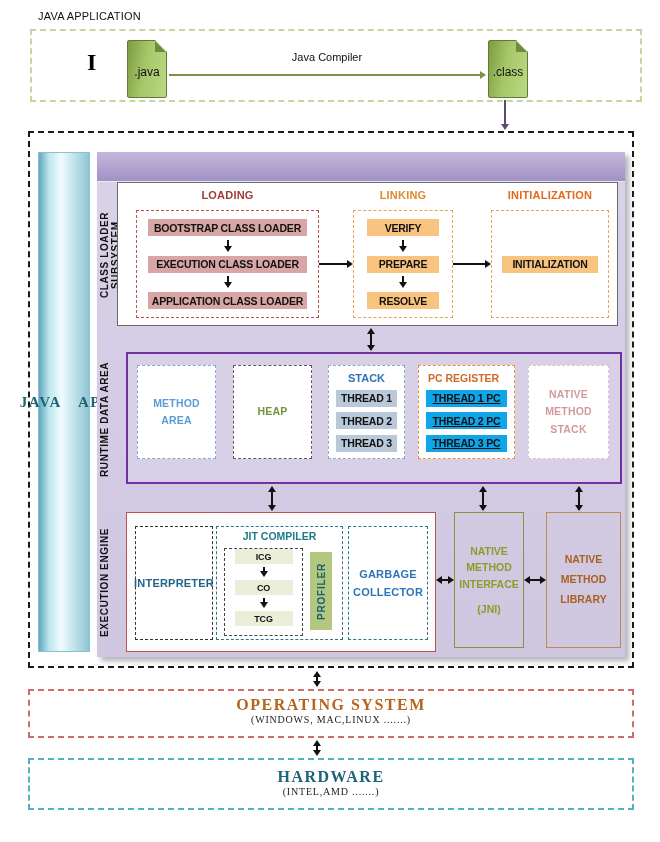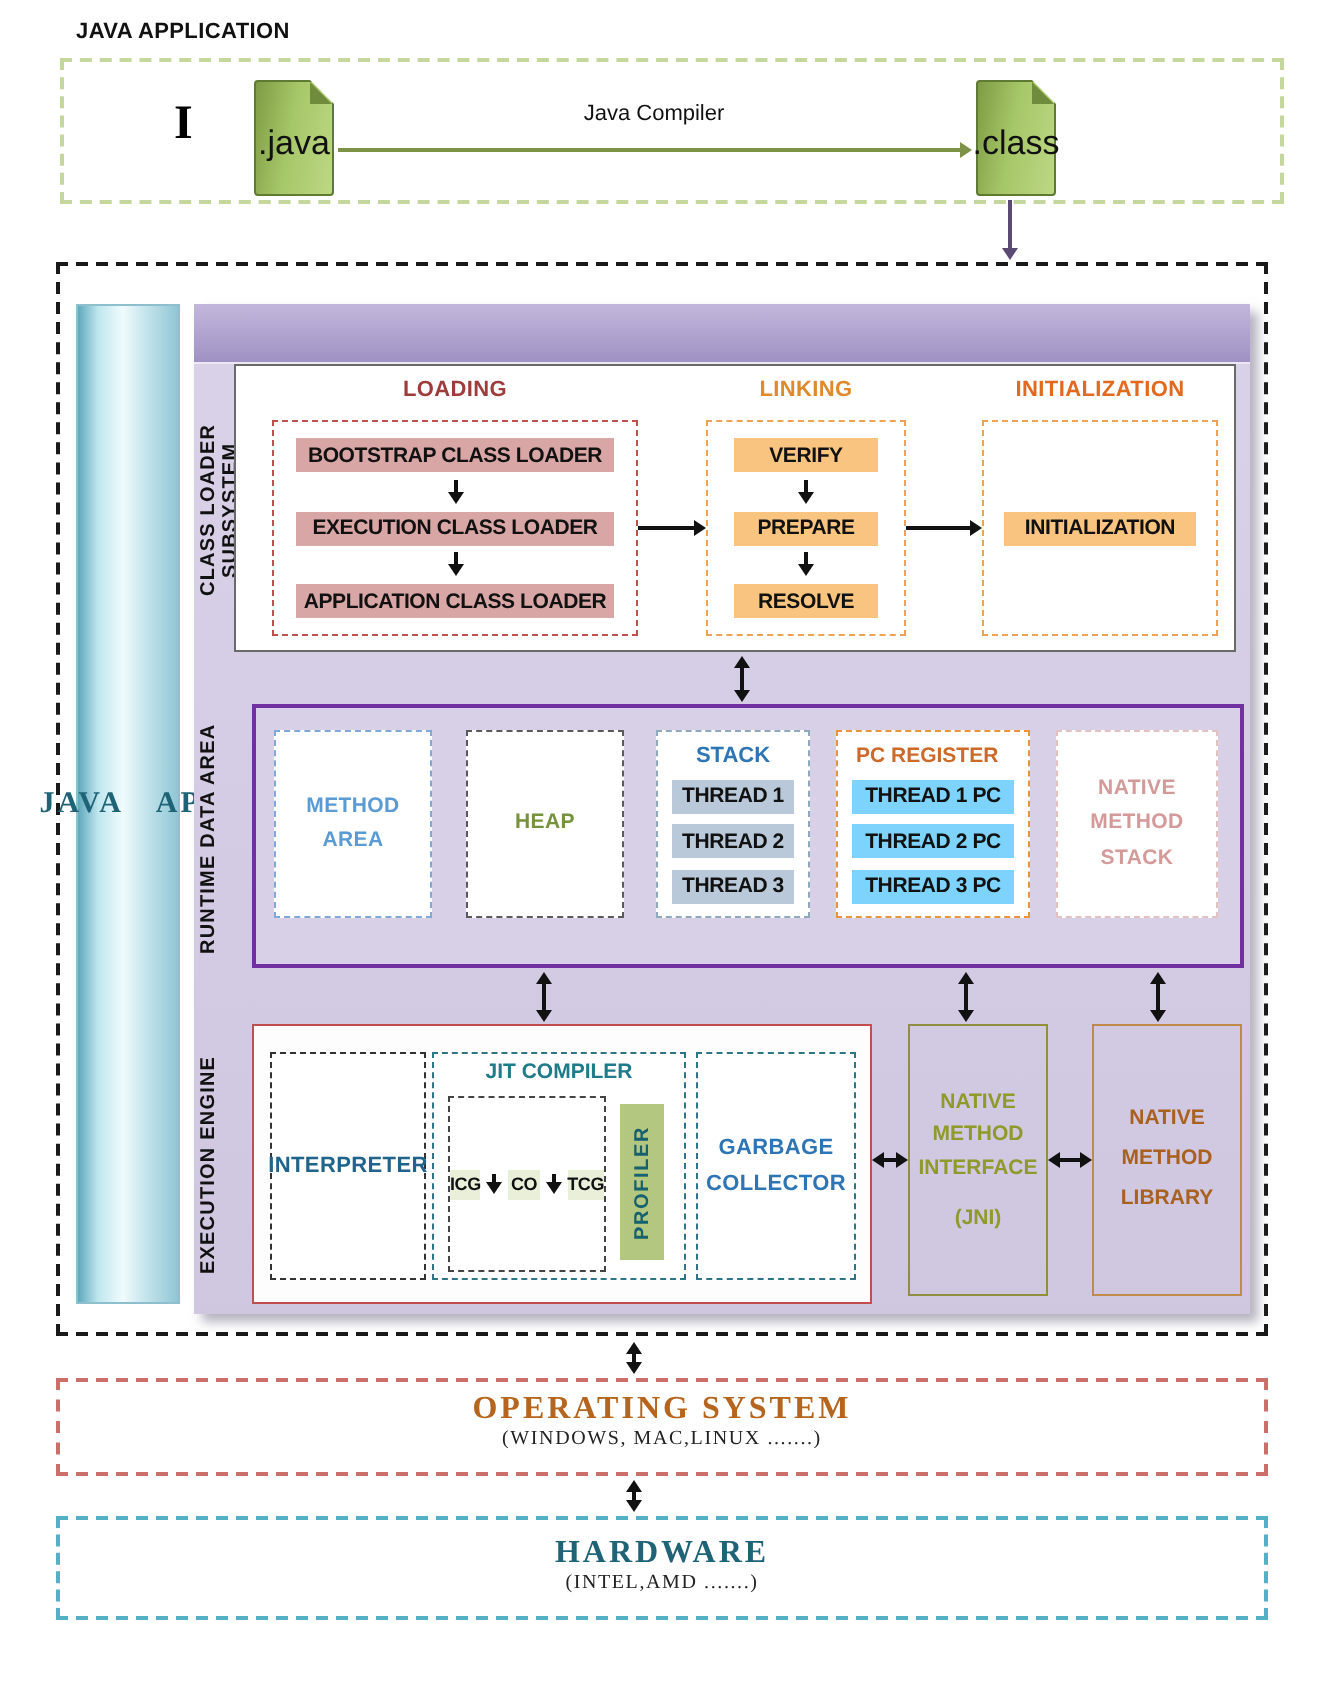--- a/index.html
+++ b/index.html
@@ -1,18 +1,18 @@
 <!DOCTYPE html>
 <html><head>
 <meta charset="utf-8">
 <style>
   * { margin:0; padding:0; box-sizing:border-box; }
   body { background:#ffffff; font-family:"Liberation Sans", sans-serif; }
   .canvas { position:relative; width:660px; height:842px; background:#fff; overflow:hidden; }
-  .seclabel { position:absolute; font-size:11px; font-weight:700; color:#111; letter-spacing:0.2px; }
+  .seclabel { position:absolute; font-size:11px; font-weight:400; color:#111; letter-spacing:0.2px; }
 
   
   .varrow { position:absolute; width:8px; }
   .varrow::before { content:''; position:absolute; left:3px; top:4px; bottom:4px; width:2px; background:#111; }
   .varrow .ht { position:absolute; top:0; left:0; width:0; height:0; border-left:4px solid transparent; border-right:4px solid transparent; border-bottom:6px solid #111; }
   .varrow .hb { position:absolute; bottom:0; left:0; width:0; height:0; border-left:4px solid transparent; border-right:4px solid transparent; border-top:6px solid #111; }
   .varrow.single::before { top:0; }
   .varrow.purple::before { background:#5a4a74; }
   .varrow.purple .hb { border-top-color:#5a4a74; }
 
@@ -30,21 +30,21 @@
   .sarrow.sm { height:10px; }
   .sarrow.sm::before { height:5px; }
   .sarrow.sm::after { top:4px; }
 
   
   .app-box { position:absolute; left:30px; top:29px; width:612px; height:73px; border:2px dashed #c6d79e; background:#fff; }
   .cursor { position:absolute; left:55px; top:18px; font-family:"Liberation Serif", serif; font-weight:700; font-size:24px; color:#000; }
   .file-icon { position:absolute; width:40px; height:58px; background:linear-gradient(100deg,#7e9c44,#a6c768 45%,#bcd884); border:1px solid #5f7a33; border-radius:2px; display:flex; align-items:center; justify-content:center; }
   .file-icon::before { content:''; position:absolute; top:-1px; right:-1px; width:0; height:0; border-top:12px solid #fff; border-left:12px solid transparent; }
   .file-icon::after { content:''; position:absolute; top:-1px; right:-1px; width:0; height:0; border-bottom:11px solid #6f8c3c; border-right:11px solid transparent; transform:translate(-1px,1px); }
-  .file-icon span { font-size:17px; color:#111; margin-top:6px; }
+  .file-icon span { font-size:12px; color:#111; margin-top:6px; }
   .compiler-label { position:absolute; left:137px; top:20px; width:316px; text-align:center; font-size:11px; color:#111; }
 
   
   .jre-box { position:absolute; left:28px; top:131px; width:606px; height:537px; border:2px dashed #1a1a1a; }
 
   .api-bar { position:absolute; left:8px; top:19px; width:52px; height:500px; border:1px solid #8fbfcc;
     background:linear-gradient(90deg,#5fa8bd 0%,#bfe6ee 20%,#f0fbfd 45%,#cfeaf0 62%,#8fc6d4 100%);
     display:flex; flex-direction:row; align-items:center; justify-content:center; gap:16px; }
   .api-bar div { font-family:"Liberation Serif", serif; font-weight:700; font-size:15px; letter-spacing:1.5px; color:#1f6377; }
 
@@ -56,35 +56,35 @@
   .vlabel { position:absolute; writing-mode:vertical-rl; transform:rotate(180deg); font-size:10px; font-weight:700; color:#111; letter-spacing:0.6px; text-align:center; }
 
   
   .clbox { position:absolute; left:20px; top:30px; width:501px; height:144px; background:#fff; border:1px solid #6a6a6a; }
   .grp-title { position:absolute; top:6px; font-size:11px; font-weight:700; text-align:center; letter-spacing:0.2px; }
   .grp { position:absolute; top:27px; height:108px; border:1px dashed; display:flex; flex-direction:column; align-items:stretch; justify-content:space-between; padding:8px 11px; }
   .pill { height:17px; display:flex; align-items:center; justify-content:center; font-size:10.5px; font-weight:700; color:#111; letter-spacing:-0.2px; white-space:nowrap; }
   .pill.pink { background:#d9a6a6; }
   .pill.orange { background:#f9c47f; }
   .pill.blue { background:#b9c9d9; }
-  .pill.bright { background:#7dd3fc; }
+  .pill.bright { background:#0ea5e9;text-decoration:underline; }
   .pill.green { background:#e9efd9; font-size:9px; height:15px; }
   .grp .sarrow { align-self:center; }
 
   
   .rda { position:absolute; left:29px; top:200px; width:496px; height:132px; border:2px solid #7030a0; background:#d8d0e7; }
   .cell { position:absolute; top:11px; height:94px; background:#fff; border:1px dashed; }
   .cell-text { width:100%; height:100%; display:flex; align-items:center; justify-content:center; text-align:center; font-weight:700; font-size:10.5px; line-height:1.65; letter-spacing:0.2px; }
   .cell.flexcol { display:flex; flex-direction:column; justify-content:space-between; padding:6px 7px; }
   .cell-title { font-size:11px; font-weight:700; text-align:center; }
 
   
   .ee { position:absolute; left:29px; top:360px; width:310px; height:140px; border:1px solid #c0504d; background:#fdfdfe; }
   .eecell { position:absolute; top:13px; height:114px; background:#fff; border:1px dashed; }
-  .jit-inner { position:absolute; left:7px; top:21px; width:79px; height:88px; border:1px dashed #444; display:flex; align-items:center; justify-content:center; gap:3px; }
+  .jit-inner { position:absolute; left:7px; top:21px; width:79px; height:88px; border:1px dashed #444; display:flex; flex-direction:column; align-items:center; gap:3px; }
   .jit-inner .pill { width:58px; }
   .profiler { position:absolute; left:93px; top:25px; width:22px; height:78px; background:#b3c781; display:flex; align-items:center; justify-content:center; }
   .profiler div { writing-mode:vertical-rl; transform:rotate(180deg); font-size:10px; font-weight:700; letter-spacing:0.8px; color:#17616e; }
 
   .sidecol { position:absolute; top:360px; height:136px; display:flex; flex-direction:column; align-items:center; justify-content:center; text-align:center; font-weight:700; font-size:10.5px; line-height:1.55; }
   .jni { left:357px; width:70px; border:1px solid #8f8f3f; color:#8f9a2a; }
   .nml { left:449px; width:75px; border:1px solid #c08a4a; color:#a9611f; line-height:1.9; }
   .jni .sub { margin-top:9px; }
 
   

